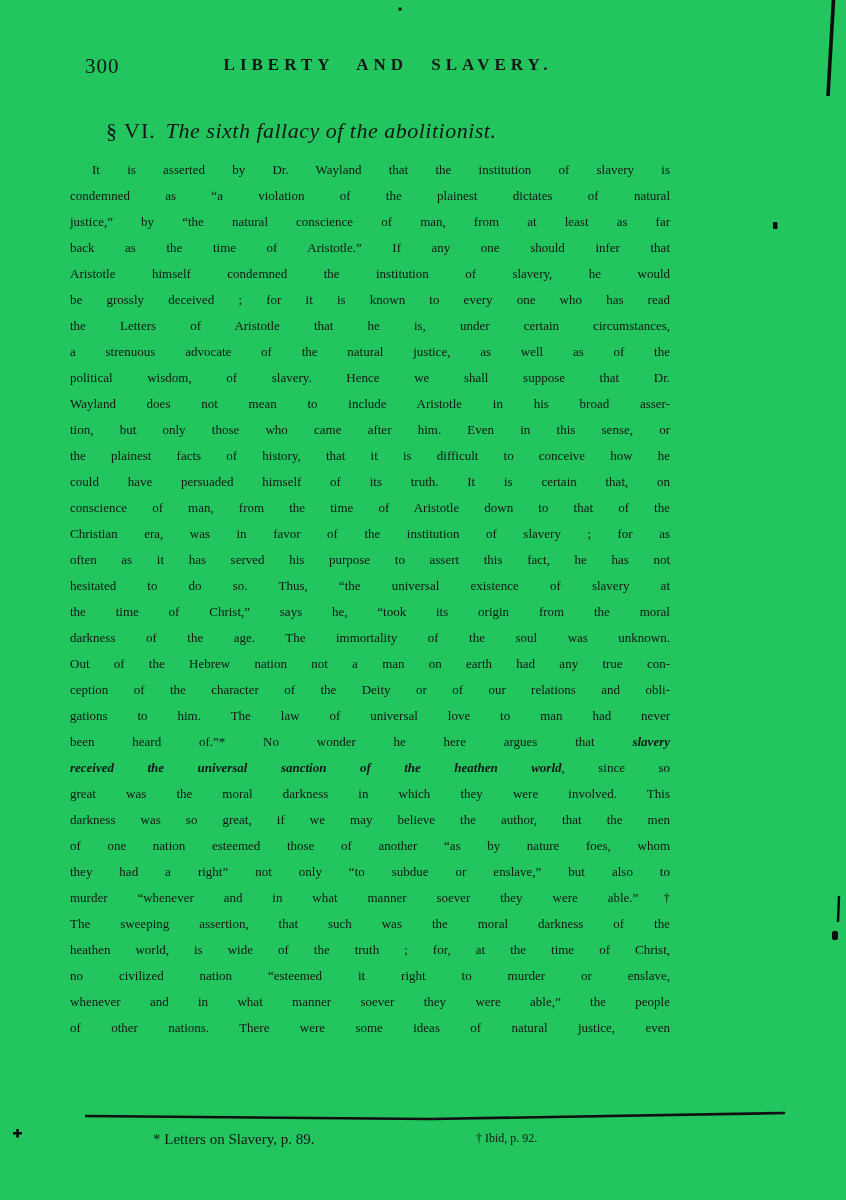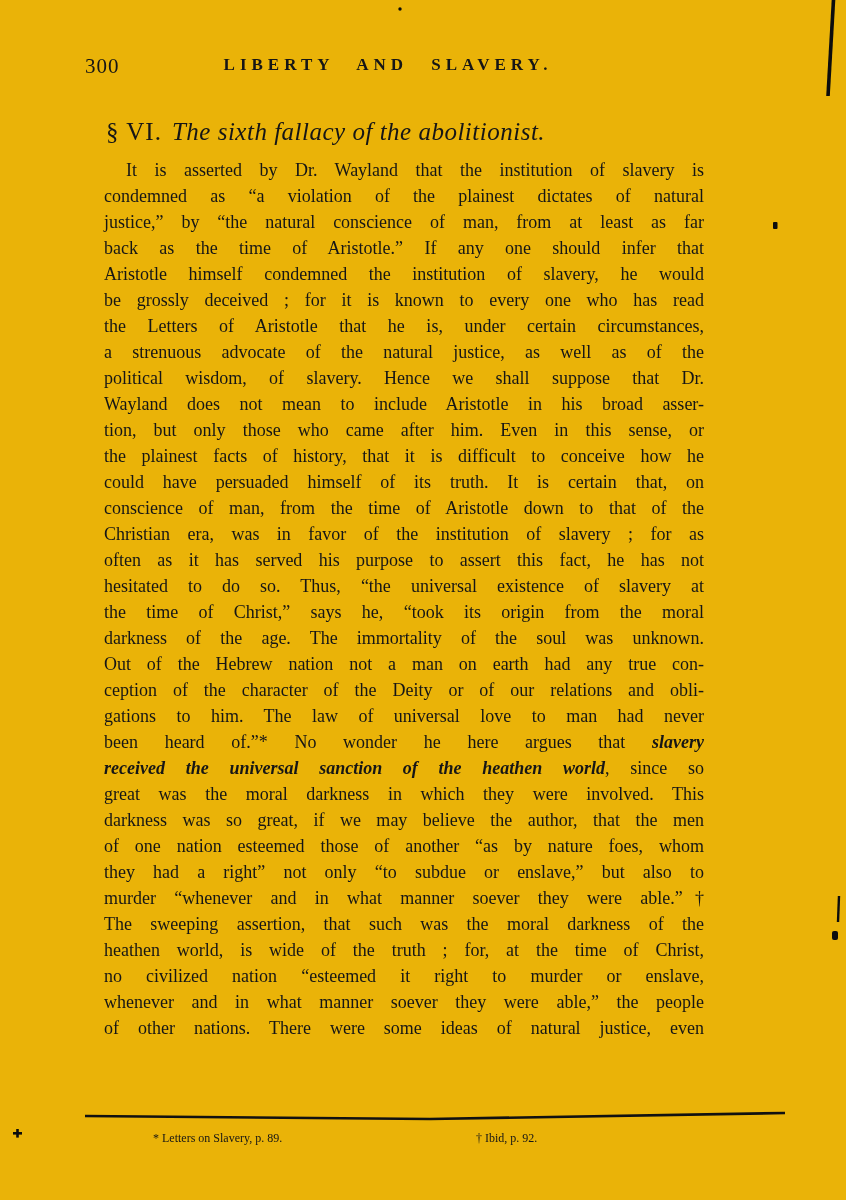--- a/index.html
+++ b/index.html
@@ -1,59 +1,59 @@
 <!DOCTYPE html>
 <html><head>
 <meta charset="utf-8">
 <style>
   html,body{margin:0;padding:0;background:#e8e8e8;}
   .page{
     position:relative;
     width:846px;height:1200px;
-    background:#eab308;
+    background:#22c55e;
     overflow:hidden;
     font-family:"Liberation Serif","DejaVu Serif",serif;
     color:#161616;
   }
   
   .page-number{
     position:absolute;left:85px;top:54px;
     font-size:21px;letter-spacing:1px;
   }
   .running-title{
     position:absolute;left:88px;top:55px;width:600px;
     text-align:center;
     font-size:17px;font-weight:bold;
     letter-spacing:5px;word-spacing:14px;
   }
   
   .section-heading{
     position:absolute;left:106px;top:118px;
-    font-size:25px;
+    font-size:22px;
   }
   .section-label{font-style:normal;letter-spacing:1px;}
   .section-title{font-style:italic;margin-left:10px;letter-spacing:0.5px;}
   
   .body-block{
-    position:absolute;left:104px;top:157px;width:600px;
-    font-size:18px;line-height:26px;
+    position:absolute;left:70px;top:157px;width:600px;
+    font-size:13px;line-height:26px;
     word-spacing:1.5px;
   }
   .body-line{
     text-align:justify;
     text-align-last:justify;
     -moz-text-align-last:justify;
     height:26px;white-space:nowrap;
   }
   .body-line.indent{padding-left:22px;}
   .em{font-style:italic;font-weight:bold;}
   
   .footnote-1{
     position:absolute;left:153px;top:1131px;
-    font-size:12px;
+    font-size:15px;
   }
   .footnote-2{
     position:absolute;left:476px;top:1131px;
     font-size:12px;
   }
   
   .scan-marks{
     position:absolute;left:0;top:0;width:846px;height:1200px;
     pointer-events:none;
   }

